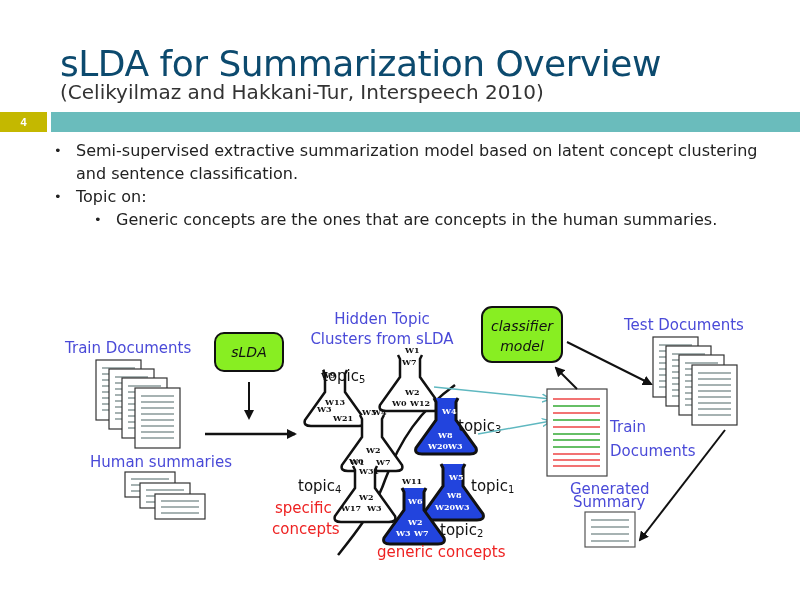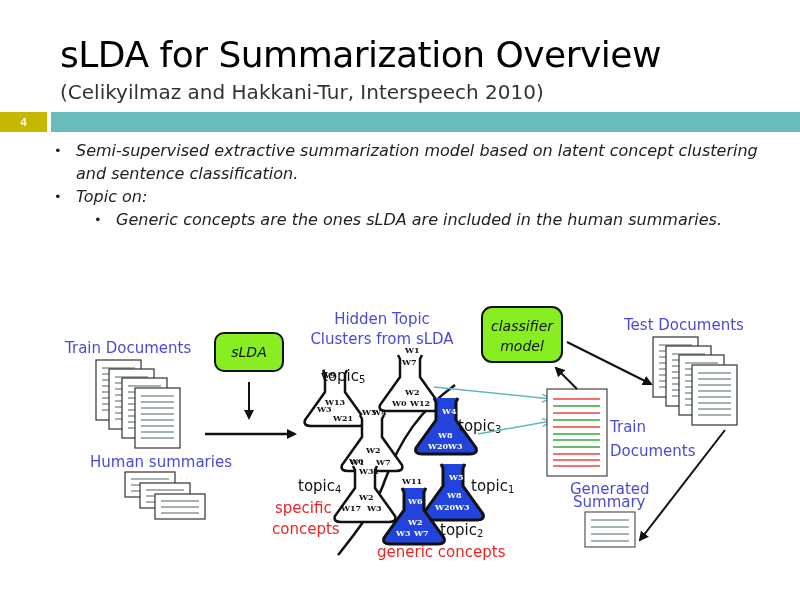--- a/index.html
+++ b/index.html
@@ -1,22 +1,22 @@
 <!DOCTYPE html>
 <html><head>
 <meta charset="utf-8">
 <style>
   html, body { margin: 0; padding: 0; }
   body { width: 800px; height: 600px; background: #ffffff; position: relative; overflow: hidden; font-family: "Liberation Sans", sans-serif; }
-  .title { position: absolute; left: 60px; top: 34px; font-size: 36px; color: #000000; font-family: "DejaVu Sans", sans-serif; letter-spacing: -0.5px; }
+  .title { position: absolute; left: 60px; top: 43px; font-size: 36px; color: #0c4a6e; font-family: "DejaVu Sans", sans-serif; letter-spacing: -0.5px; }
   .subtitle { position: absolute; left: 60px; top: 80px; font-size: 20px; color: #333333; font-family: "DejaVu Sans", sans-serif; }
   .slide-num { position: absolute; left: 0; top: 112px; width: 47px; height: 20px; background: #c4b800; color: #ffffff; font-size: 11px; font-weight: bold; text-align: center; line-height: 20px; }
   .header-bar { position: absolute; left: 51px; top: 112px; width: 749px; height: 20px; background: #6abcbc; }
   .bullets { position: absolute; left: 50px; top: 139px; width: 730px; font-size: 16px; color: #222222; font-family: "DejaVu Sans", sans-serif; line-height: 23px; }
-  .bullets ul { margin: 0; padding-left: 26px; list-style: none; font-style: italic; }
+  .bullets ul { margin: 0; padding-left: 26px; list-style: none; }
   .bullets li { position: relative; }
   .bullets li::before { content: "•"; position: absolute; left: -22px; font-size: 13px; }
   .bullets ul ul { padding-left: 40px; }
   svg#diagram { position: absolute; left: 0; top: 0; }
   .lbl-blue { fill: #4a4ad8; font-family: "DejaVu Sans", sans-serif; font-size: 15px; }
   .lbl-red { fill: #ee2222; font-family: "DejaVu Sans", sans-serif; font-size: 15px; }
   .lbl-black { fill: #111111; font-family: "DejaVu Sans", sans-serif; font-size: 15px; }
   .box-lbl { fill: #111111; font-family: "DejaVu Sans", sans-serif; font-size: 14px; font-style: italic; }
   .w { font-family: "DejaVu Serif", serif; font-size: 8px; font-weight: bold; }
 </style>
@@ -27,21 +27,21 @@
 <div class="subtitle">(Celikyilmaz and Hakkani-Tur, Interspeech 2010)</div>
 <div class="slide-num">4</div>
 <div class="header-bar"></div>
 
 <div class="bullets">
   <ul>
     <li>Semi-supervised extractive summarization model based on latent concept clustering and sentence classification.</li>
     <li>
       <span>Topic on:</span>
       <ul>
-        <li>Generic concepts are the ones sLDA are included in the human summaries.</li>
+        <li>Generic concepts are the ones that are concepts in the human summaries.</li>
       </ul>
     </li>
   </ul>
 </div>
 
 <svg id="diagram" width="800" height="600">
   <defs>
     <marker id="ah" markerWidth="10" markerHeight="10" refX="8" refY="5" orient="auto" markerUnits="userSpaceOnUse">
       <path d="M0,0 L10,5 L0,10 z" fill="#111"></path>
     </marker>

